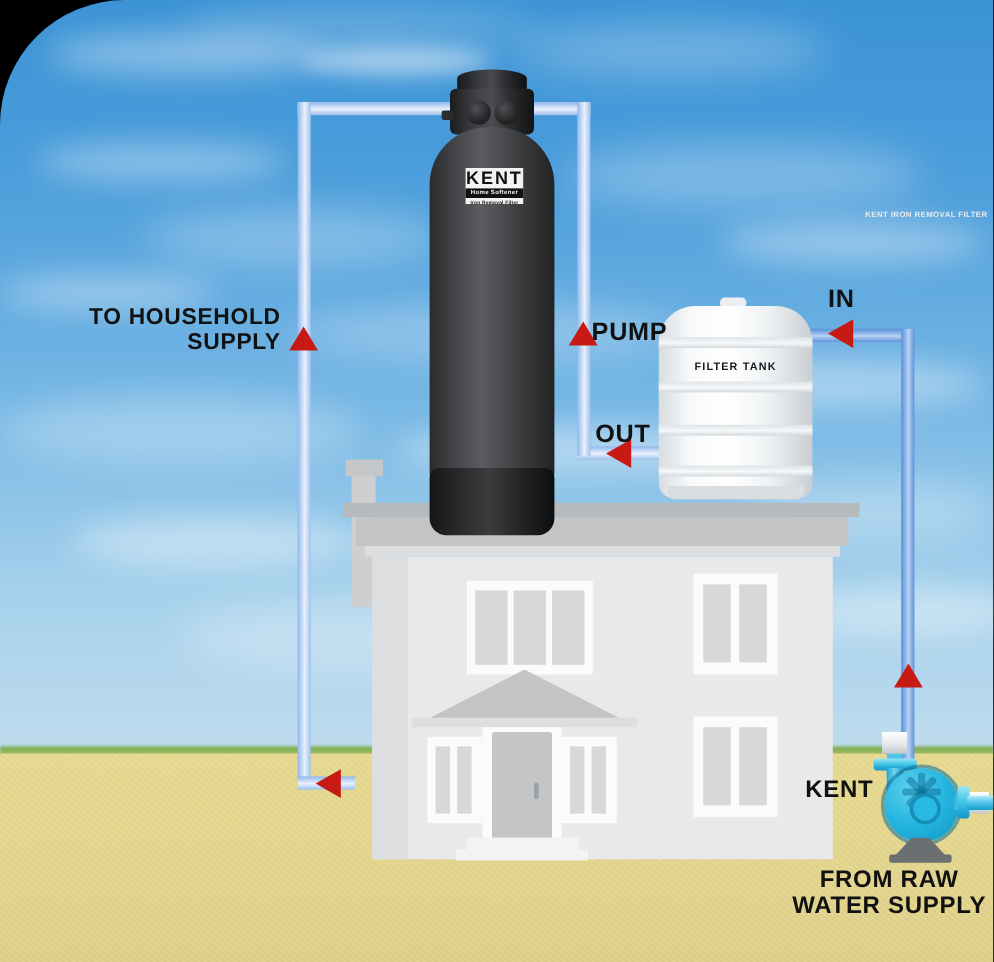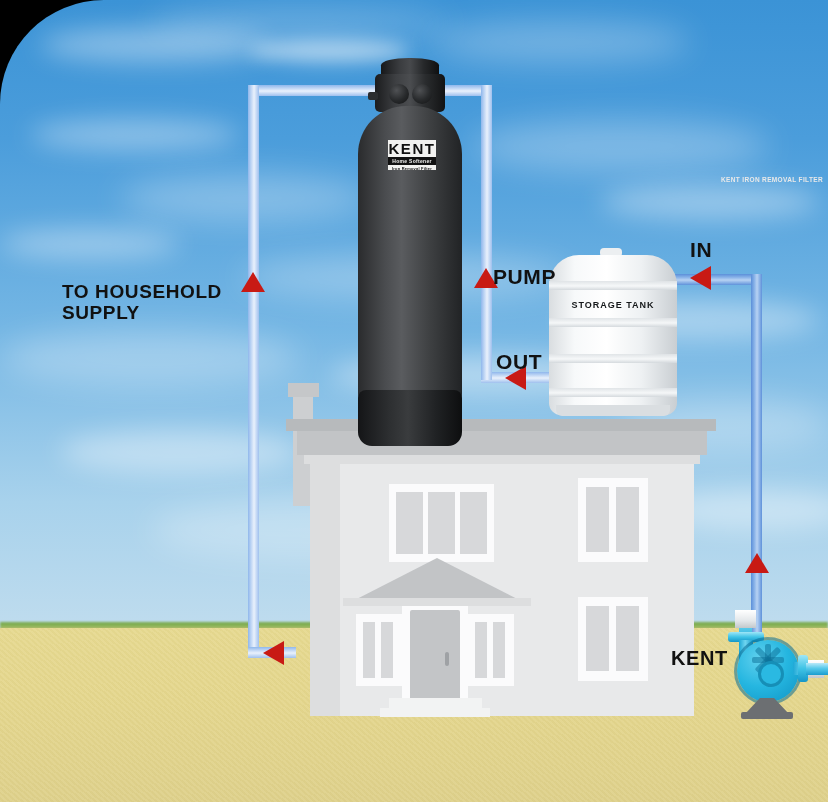--- a/index.html
+++ b/index.html
@@ -197,21 +197,21 @@
   </div>
   <div class="tanktext" style="left:358px;top:176px;font-size:6.5px;">KENT IRON REMOVAL FILTER</div>
 
   <div class="scap" style="left:600px;top:248px;width:22px;height:9px;"></div>
   <div class="stank" style="left:549px;top:255px;width:128px;height:160px;"></div>
   <div class="srib" style="left:549px;top:281px;width:128px;"></div>
   <div class="srib" style="left:549px;top:318px;width:128px;"></div>
   <div class="srib" style="left:549px;top:354px;width:128px;"></div>
   <div class="srib" style="left:549px;top:388px;width:128px;"></div>
   <div class="sfoot" style="left:556px;top:405px;width:114px;height:11px;"></div>
-  <div class="stext" style="left:549px;top:300px;width:128px;font-size:9px;">STORAGE TANK</div>
+  <div class="stext" style="left:549px;top:300px;width:128px;font-size:9px;">FILTER TANK</div>
 
   <div class="ppipe" style="left:739px;top:612px;width:13px;height:36px;"></div>
   <div class="pwhite" style="left:735px;top:610px;width:21px;height:18px;"></div>
   <div class="pflange" style="left:728px;top:632px;width:36px;height:10px;"></div>
   <div class="pneck" style="left:739px;top:640px;width:14px;height:22px;"></div>
 
   <div class="pbody" style="left:737px;top:640px;width:62px;height:62px;">
     <div class="pblade" style="left:28px;top:4px;width:6px;height:16px;transform:rotate(0deg);"></div>
     <div class="pblade" style="left:28px;top:4px;width:6px;height:16px;transform:rotate(45deg);"></div>
     <div class="pblade" style="left:28px;top:4px;width:6px;height:16px;transform:rotate(90deg);"></div>
@@ -233,25 +233,27 @@
        clip-path:polygon(34% 0%,66% 0%,100% 100%,0% 100%);"></div>
   <div class="pstand" style="left:741px;top:712px;width:52px;height:7px;border-radius:2px;"></div>
 
   <div class="arrow up" style="left:241px;top:272px;"></div>
   <div class="arrow up" style="left:474px;top:268px;"></div>
   <div class="arrow left" style="left:505px;top:366px;"></div>
   <div class="arrow left" style="left:690px;top:266px;"></div>
   <div class="arrow up" style="left:745px;top:553px;"></div>
   <div class="arrow left" style="left:263px;top:641px;"></div>
 
-  <div class="lbl" style="left:62px;top:255px;width:172px;font-size:19px;text-align:left;margin-top:27px;">TO HOUSEHOLD
+  <div class="lbl" style="left:62px;top:255px;width:172px;font-size:19px;text-align:right;">TO HOUSEHOLD
 SUPPLY</div>
 
   <div class="lbl" style="left:493px;top:266px;font-size:21px;">PUMP</div>
 
   <div class="lbl" style="left:496px;top:351px;font-size:21px;">OUT</div>
 
   <div class="lbl" style="left:690px;top:239px;font-size:21px;">IN</div>
 
   <div class="lbl" style="left:671px;top:648px;font-size:20px;">KENT</div>
 
+  <div class="lbl" style="left:654px;top:723px;width:174px;font-size:20px;text-align:center;">FROM RAW
+WATER SUPPLY</div>
 
 </div>
 
 </body></html>

